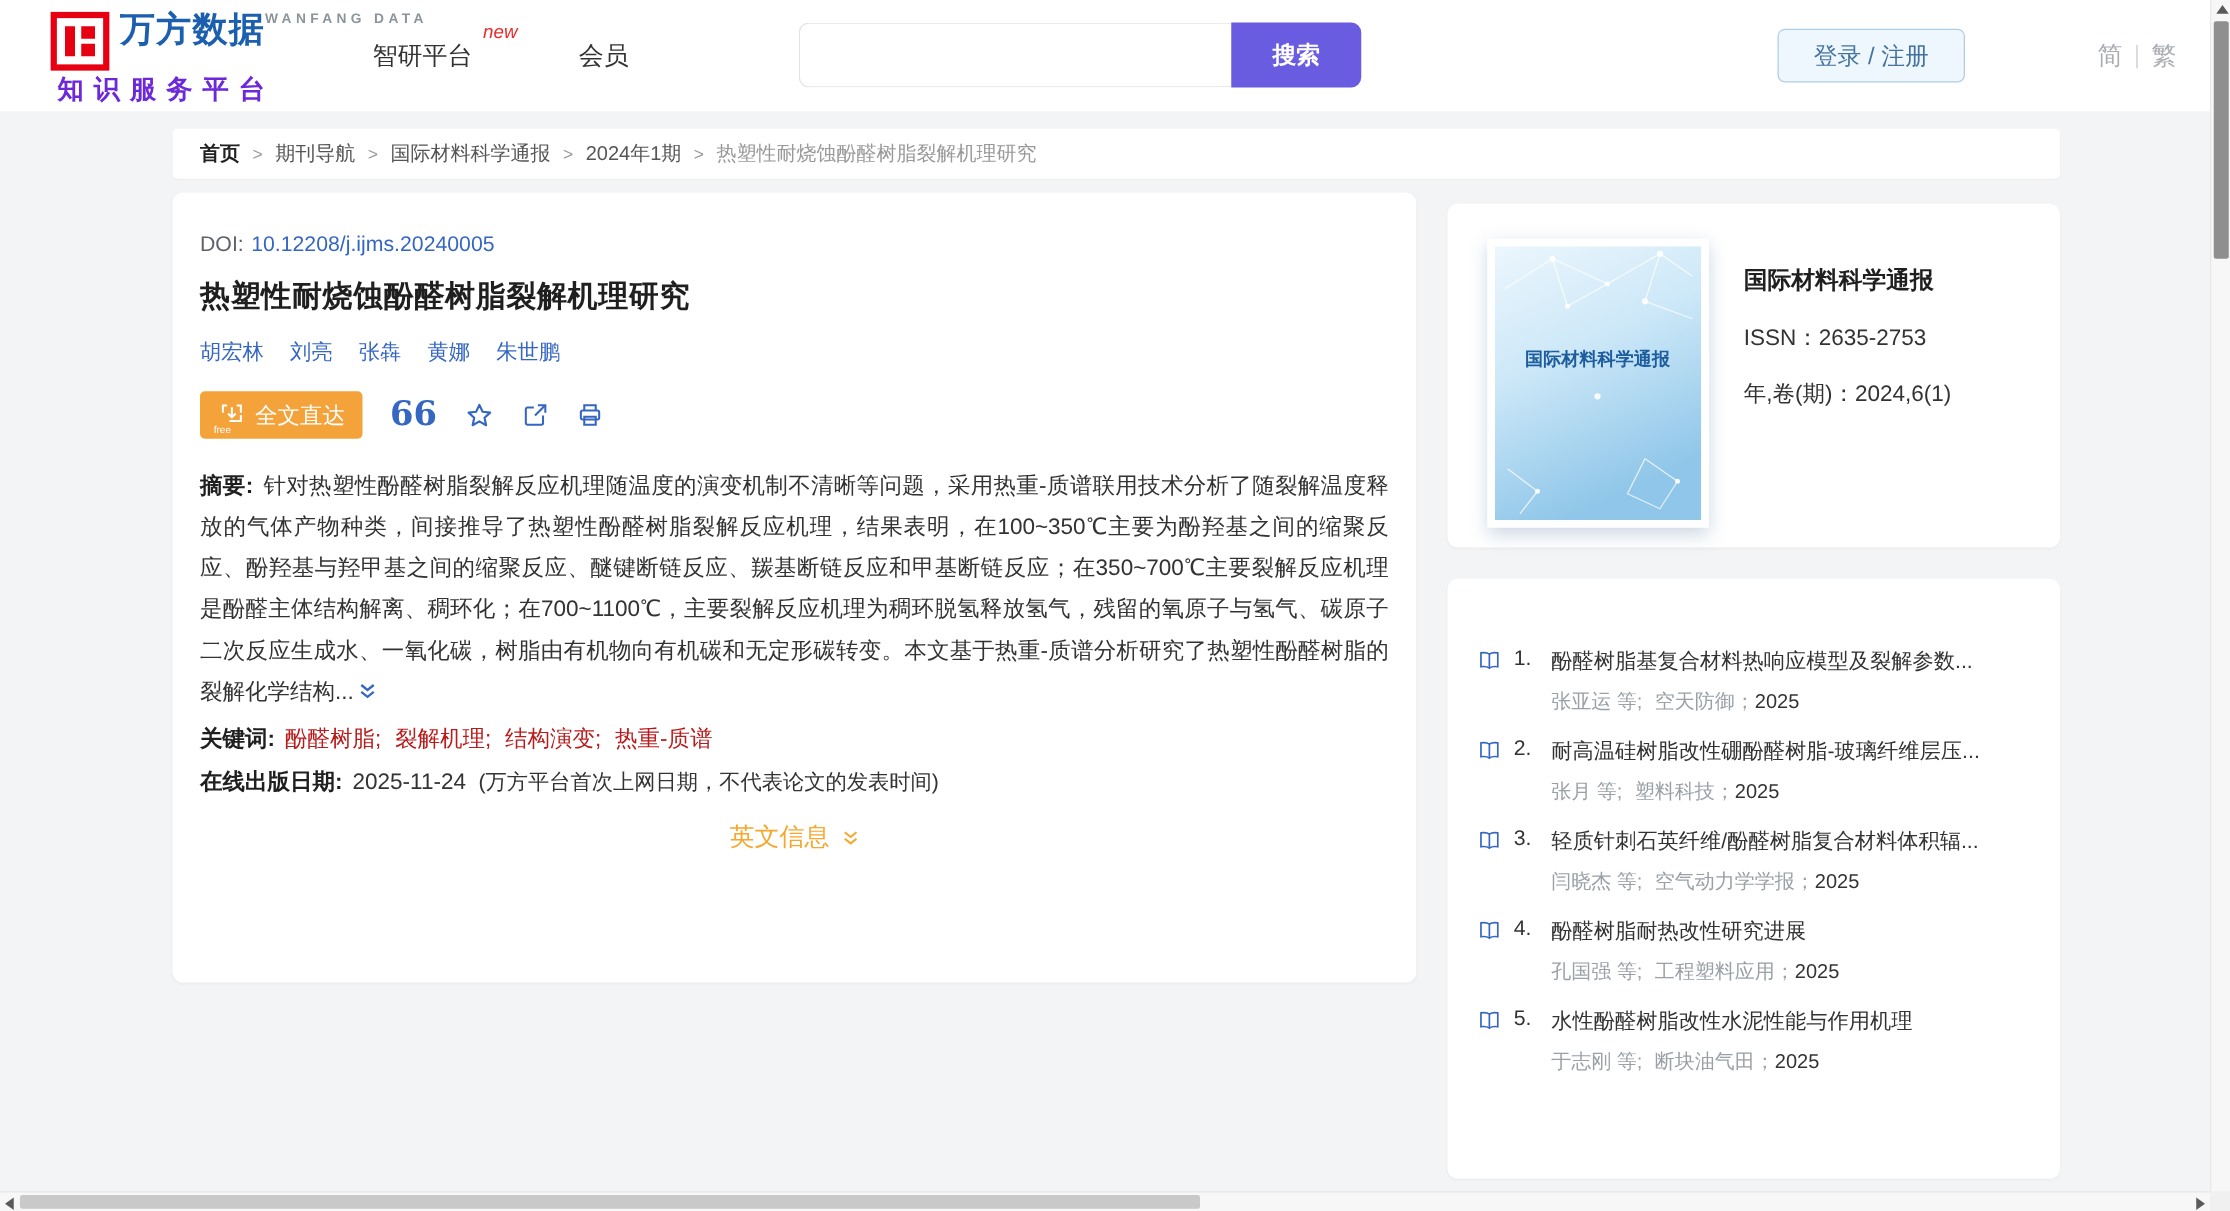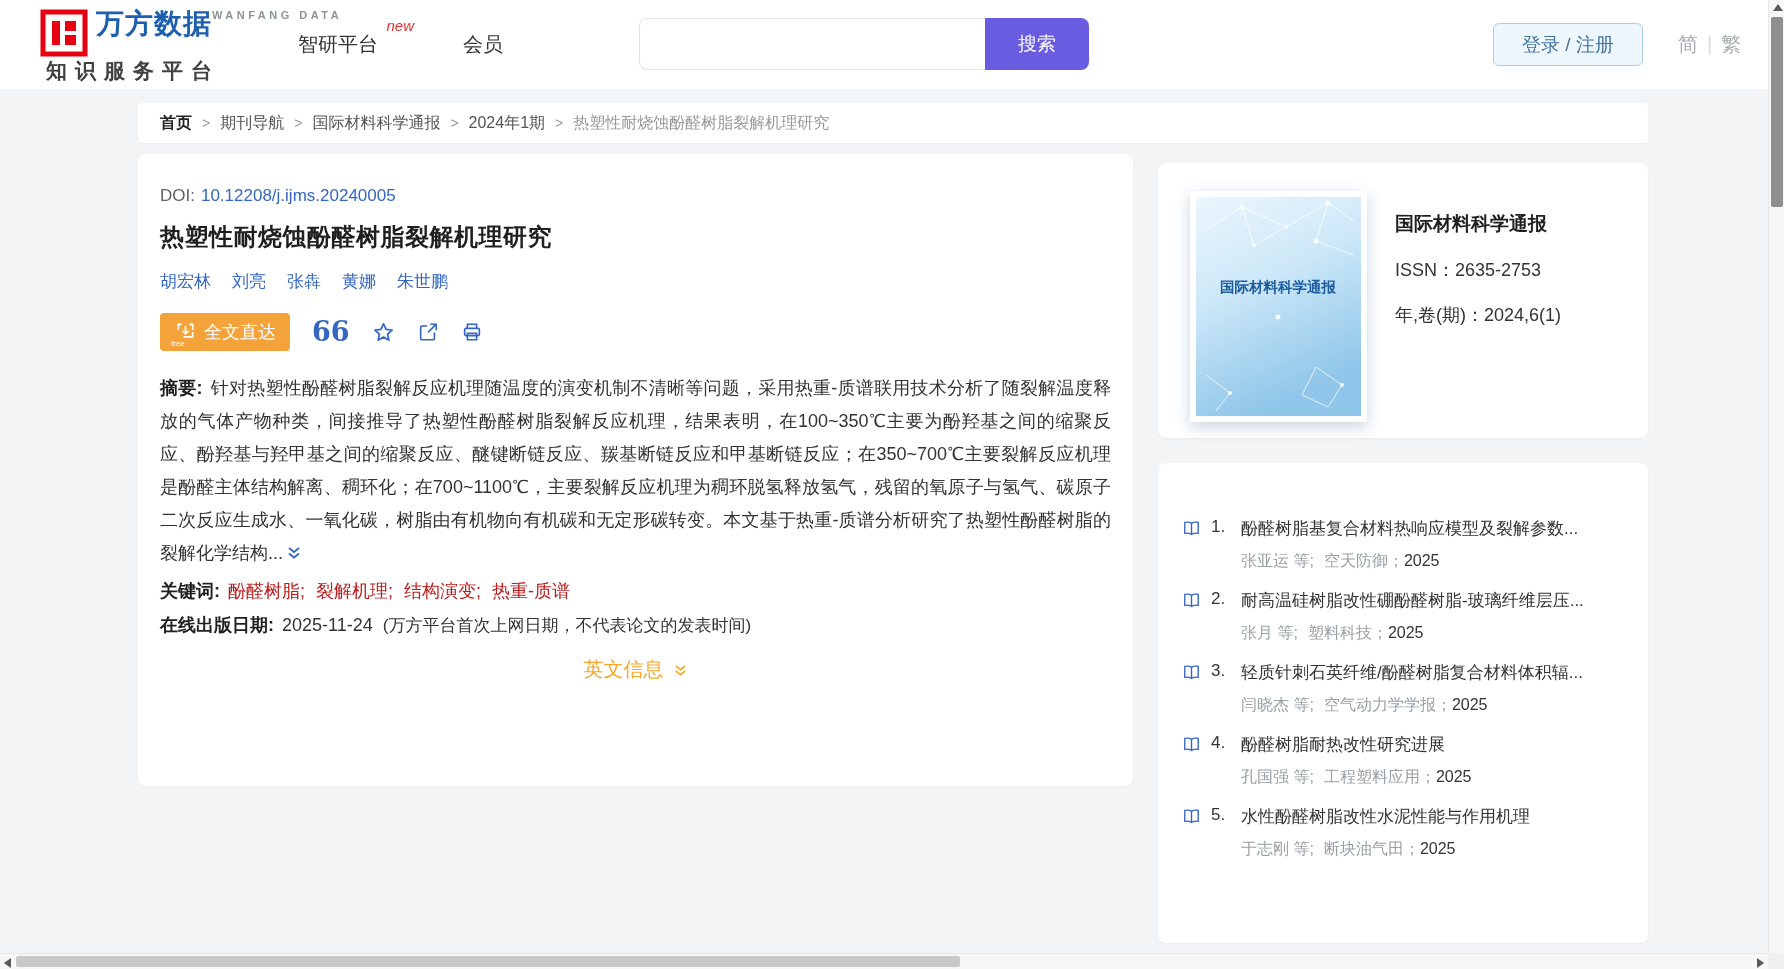--- a/index.html
+++ b/index.html
@@ -6,29 +6,29 @@
   html,body { width:1784px; height:969px; overflow:hidden; }
   body { font-family:"Liberation Sans", sans-serif; background:#f3f4f6; position:relative; }
 
   
   .header { position:absolute; top:0; left:0; width:1768px; height:89px; background:#fff; }
   .logo-wrap { position:absolute; left:40px; top:9px; display:flex; align-items:flex-start; }
   .logo-icon { width:48px; height:48px; margin-right:8px; }
   .logo-text { display:flex; flex-direction:row; }
   .brand { color:#1b5fae; font-size:28px; font-weight:bold; letter-spacing:1px; line-height:30px; }
   .brand-en { color:#8d9499; font-size:11px; font-weight:bold; letter-spacing:3.5px; margin-top:0px; }
-  .brand-sub { position:absolute; left:46px; top:57px; color:#404040; font-size:21px; font-weight:bold; letter-spacing:8px; white-space:nowrap; }
+  .brand-sub { position:absolute; left:46px; top:57px; color:#6d28d9; font-size:21px; font-weight:bold; letter-spacing:8px; white-space:nowrap; }
   .nav-item { position:absolute; top:31px; font-size:20px; color:#333; cursor:pointer; }
   .nav-zhi { left:298px; }
   .nav-hui { left:463px; }
   .nav-badge { position:absolute; top:-14px; right:-36px; color:#e62e2e; font-size:15px; font-style:italic; }
   .search-wrap { position:absolute; left:639px; top:18px; display:flex; }
   .search-input { width:346px; height:52px; border:1px solid #e3e3e3; border-right:none; border-radius:8px 0 0 8px; outline:none; font-size:18px; padding:0 14px; color:#333; background:#fff; }
-  .search-btn { width:104px; height:52px; background:#695ce1; color:#fff; font-size:19px; border:none; border-radius:0 8px 8px 0; cursor:pointer; font-family:inherit; }
-  .login-btn { position:absolute; left:1493px; top:23px; width:150px; height:43px; background:#eef6fe; border:1px solid #aecdea; border-radius:6px; color:#44749e; font-size:19px; cursor:pointer; font-family:inherit; }
+  .search-btn { width:104px; height:52px; background:#695ce1; color:#fff; font-size:19px; border:none; border-radius:0 8px 8px 0; cursor:pointer; font-family:inherit;font-weight:bold; }
+  .login-btn { position:absolute; left:1422px; top:23px; width:150px; height:43px; background:#eef6fe; border:1px solid #aecdea; border-radius:6px; color:#44749e; font-size:19px; cursor:pointer; font-family:inherit; }
   .lang-wrap { position:absolute; left:1678px; top:31px; font-size:20px; color:#a9adb2; display:flex; align-items:center; }
   .lang { cursor:pointer; }
   .lang-div { color:#dcdcdc; margin:0 9px; }
 
   
   .breadcrumb { position:absolute; left:138px; top:103px; width:1510px; height:40px; background:#fff; border-radius:4px; line-height:40px; padding-left:22px; font-size:16px; color:#555; white-space:nowrap; box-shadow:0 1px 2px rgba(0,0,0,.03); }
   .crumb { cursor:pointer; }
   .crumb + .crumb::before { content:">"; color:#999; margin:0 10px; font-size:14px; }
   .crumb-home { font-weight:bold; color:#222; }
   .crumb-current { color:#999; cursor:default; }

